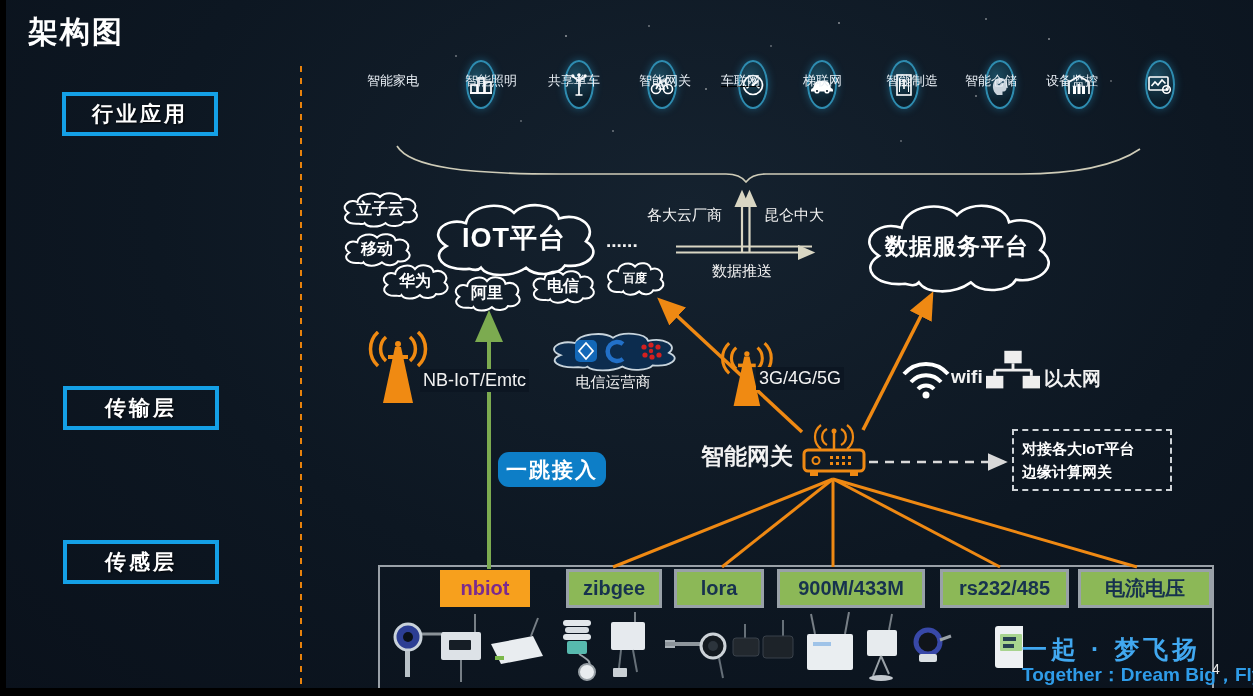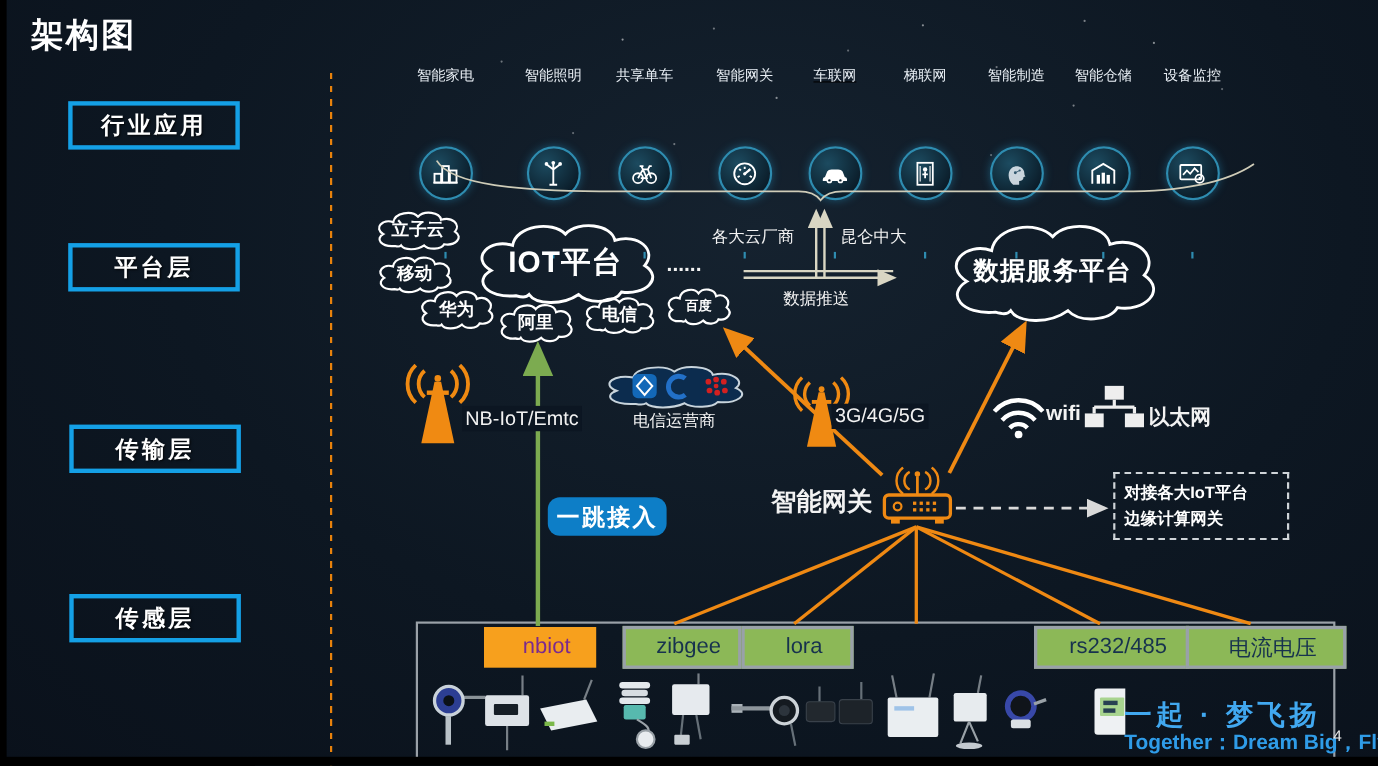--- a/index.html
+++ b/index.html
@@ -8,33 +8,33 @@
     background:radial-gradient(ellipse at 55% 30%, #15222f 0%, #0d1722 55%, #0a111b 100%);}
   .edge-left{position:absolute;left:0;top:0;width:6px;height:696px;background:#000;}
   .edge-bottom{position:absolute;left:0;bottom:0;width:1253px;height:8px;background:#000;}
   .abs{position:absolute;}
   .title{left:28px;top:12px;color:#fff;font-size:30px;font-weight:bold;letter-spacing:2px;}
   .layer-box{position:absolute;width:148px;height:36px;border:4px solid #14a0e6;
     display:flex;align-items:center;justify-content:center;color:#fff;font-weight:bold;
     font-size:21px;letter-spacing:3px;text-shadow:1px 1px 2px rgba(0,0,0,.8);}
   .vline{position:absolute;left:300px;top:66px;width:2px;height:630px;
     background:repeating-linear-gradient(to bottom,#e8820c 0 6px,transparent 6px 12px);}
-  .app-item{position:absolute;top:60px;width:76px;display:flex;flex-direction:column;align-items:center;gap:47px;}
+  .app-item{position:absolute;top:60px;width:76px;display:flex;flex-direction:row;align-items:center;gap:47px;}
   .app-label{color:#e9eff5;font-size:13px;white-space:nowrap;margin-bottom:8px;}
   .app-circle{width:45px;height:45px;border-radius:50%;border:2px solid #2e8cb0;
     background:radial-gradient(circle at 35% 30%, #1c4b60, #0b1d2a 75%);
     display:flex;align-items:center;justify-content:center;box-shadow:0 0 9px rgba(40,150,200,.45);}
   .app-stem{width:2px;height:6px;background:#2e8cb0;}
   .cloud{position:absolute;}
   .cloud svg{position:absolute;inset:0;width:100%;height:100%;overflow:visible;}
   .cloud .cl-label{position:absolute;inset:0;display:flex;align-items:center;justify-content:center;
     color:#fff;font-weight:bold;white-space:nowrap;}
   .cloud-line{fill:none;stroke:#fff;vector-effect:non-scaling-stroke;}
   .txt{position:absolute;color:#f2f2f2;white-space:nowrap;}
-  .proto{position:absolute;display:flex;align-items:center;justify-content:center;font-weight:normal;font-size:20px;padding-left:12px;}
+  .proto{position:absolute;display:flex;align-items:center;justify-content:center;font-weight:bold;font-size:20px;}
   .proto.green{background:#8cb857;border:3px solid #99a1a8;color:#17324e;}
   .proto.orange{background:#f7a01d;color:#7b2a8e;border:none;}
   .one-hop{position:absolute;left:498px;top:452px;width:108px;height:35px;background:#0d7ec7;
     display:flex;align-items:center;justify-content:center;color:#fff;font-weight:bold;font-size:21px;letter-spacing:2px;border-radius:11px;}
   .dash-note{position:absolute;left:1012px;top:429px;width:148px;height:58px;border:2px dashed #cfd4d8;
     display:flex;flex-direction:column;justify-content:center;padding-left:8px;color:#fff;
     font-weight:bold;font-size:15px;line-height:1.55;}
   .sensor-frame{position:absolute;left:378px;top:565px;width:832px;height:124px;border:2px solid #9aa1a8;}
   .logo-cn{position:absolute;left:1022px;top:633px;color:#41a8f0;font-weight:bold;font-size:25px;letter-spacing:4px;white-space:nowrap;}
   .logo-en{position:absolute;left:1022px;top:662px;color:#2f9ce8;font-weight:bold;font-size:19px;white-space:nowrap;}
@@ -53,23 +53,20 @@
 <body>
 
 <div id="slide">
   <div class="stars"></div>
 
   <div class="abs title">架构图</div>
 
   <div class="layer-box" style="left:62px;top:92px;">
     <span>行业应用</span>
   </div>
-  <div class="layer-box" style="left:62px;top:221px;">
-    <span>平台层</span>
-  </div>
   <div class="layer-box" style="left:63px;top:386px;">
     <span>传输层</span>
   </div>
   <div class="layer-box" style="left:63px;top:540px;">
     <span>传感层</span>
   </div>
 
   <div class="vline"></div>
 
   <svg class="abs" style="left:0;top:0;z-index:2;" width="1253" height="696">
@@ -374,20 +371,23 @@
 
   <div class="proto orange" style="left:440px;top:570px;width:90px;height:37px;z-index:3;">
     <span>nbiot</span>
   </div>
   <div class="proto green" style="left:566px;top:569px;width:90px;height:33px;z-index:3;">
     <span>zibgee</span>
   </div>
   <div class="proto green" style="left:674px;top:569px;width:84px;height:33px;z-index:3;">
     <span>lora</span>
   </div>
+  <div class="proto green" style="left:777px;top:569px;width:142px;height:33px;z-index:3;">
+    <span>900M/433M</span>
+  </div>
   <div class="proto green" style="left:940px;top:569px;width:123px;height:33px;z-index:3;">
     <span>rs232/485</span>
   </div>
   <div class="proto green" style="left:1078px;top:569px;width:128px;height:33px;z-index:3;">
     <span>电流电压</span>
   </div>
 
   <svg class="abs" style="left:383px;top:612px;z-index:3;" width="640" height="78" viewBox="0 0 640 78">
     <g>
       <line x1="37" y1="22" x2="58" y2="22" stroke="#8a9298" stroke-width="3"></line>

